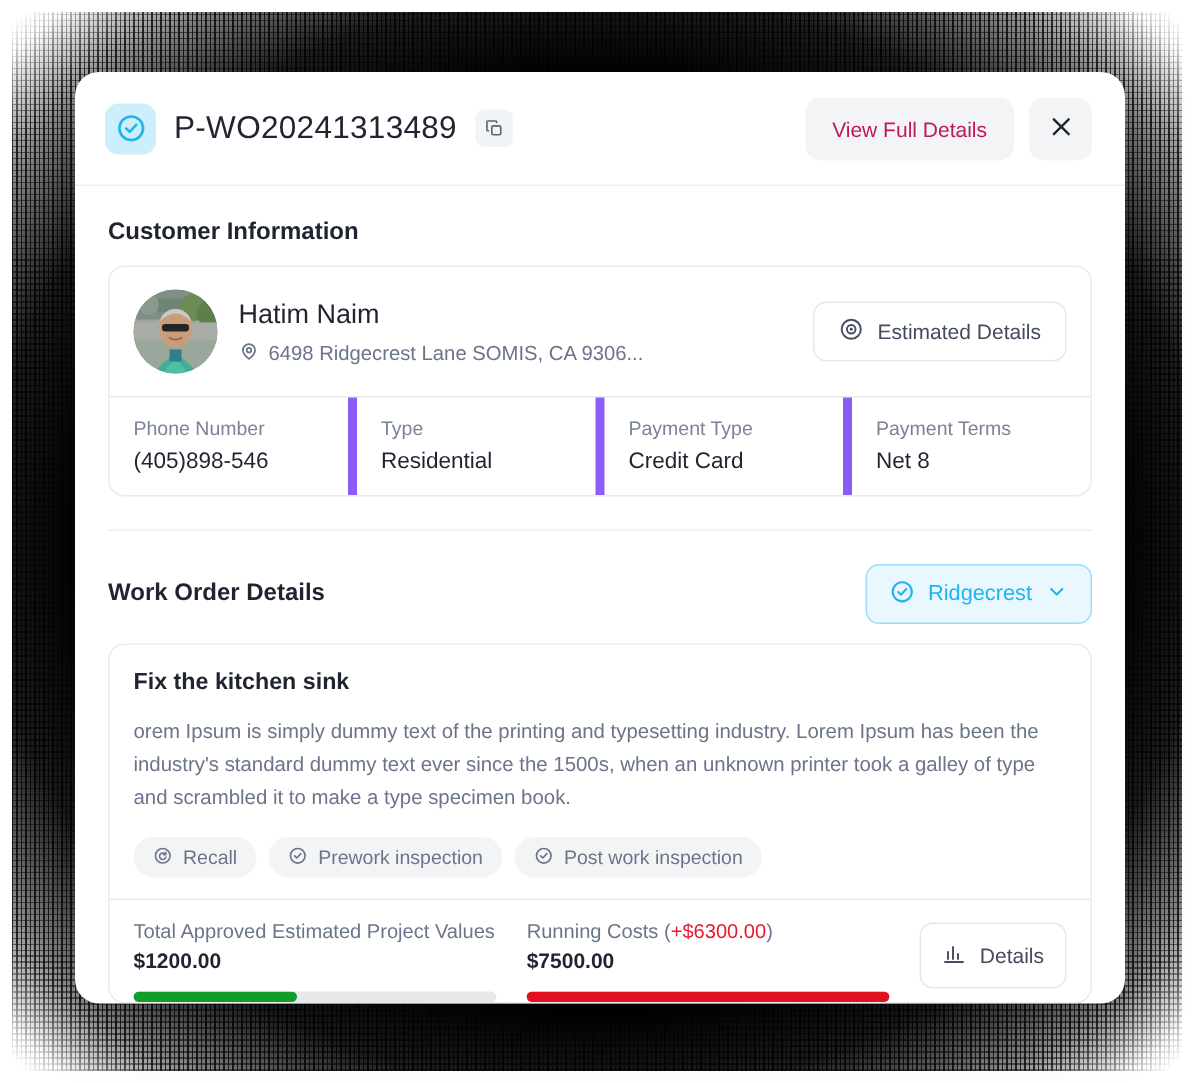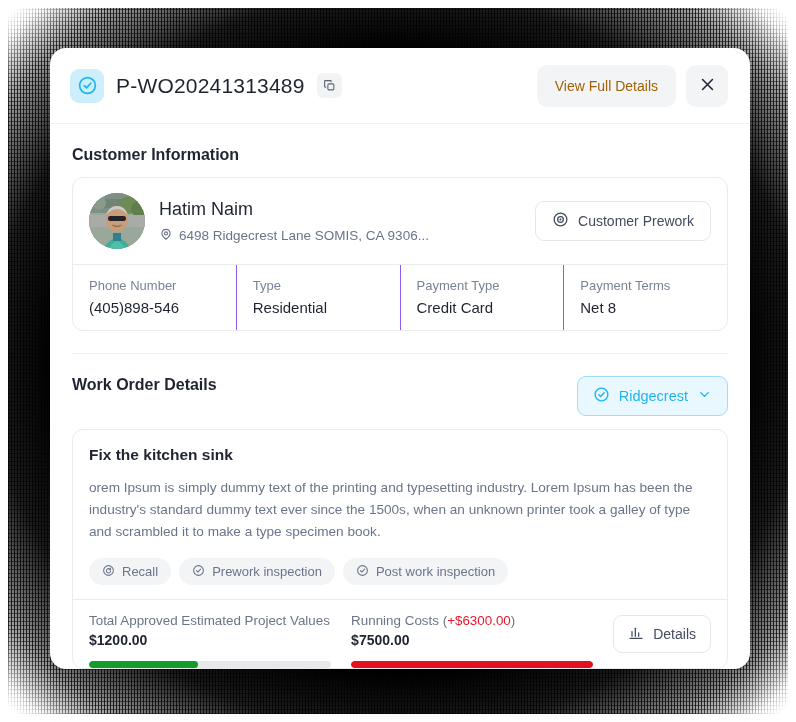--- a/index.html
+++ b/index.html
@@ -63,38 +63,38 @@
   .copy-btn {
     width: 25px; height: 25px; border-radius: 6px;
     background: #f1f3f5;
     display: flex; align-items: center; justify-content: center;
     flex: 0 0 auto; cursor: pointer;
   }
   .hdr-right { display: flex; align-items: center; gap: 10px; }
   .btn-ghost {
     background: #f3f4f6; border: none; border-radius: 10px;
     height: 42px; padding: 0 18px;
-    font-family: inherit; font-size: 14px; color: #a16207;
+    font-family: inherit; font-size: 14px; color: #be185d;
     cursor: pointer; white-space: nowrap;
   }
   .btn-icon-sq {
     background: #f3f4f6; border: none; border-radius: 10px;
     width: 42px; height: 42px;
     display: flex; align-items: center; justify-content: center;
     cursor: pointer;
   }
 
   
   .section { padding: 22px 22px 0 22px; }
   .section-title {
     font-size: 16px; font-weight: 700; color: #1f2430;
     margin-bottom: 13px;
   }
   .section-head-row {
-    display: flex; align-items: flex-start; justify-content: space-between;
+    display: flex; align-items: center; justify-content: space-between;
     margin-bottom: 13px;
   }
   .divider-full { height: 1px; background: #eef0f3; margin: 22px 0 0 0; }
 
   .card {
     border: 1px solid #e9ebef;
     border-radius: 11px;
     background: #fff;
     overflow: hidden;
   }
@@ -123,21 +123,21 @@
     height: 40px; padding: 0 16px;
     display: flex; align-items: center; gap: 9px;
     font-family: inherit; font-size: 14px; color: #434b5c;
     cursor: pointer; white-space: nowrap;
   }
 
   
   .facts { display: flex; border-top: 1px solid #e9ebef; }
   .fact {
     flex: 1; padding: 13px 0 14px 16px;
-    border-right: 1px solid #8b5cf6;
+    border-right: 6px solid #8b5cf6;
   }
   .fact:last-child { border-right: none; }
   .fact-label { font-size: 13px; color: #7a8396; margin-bottom: 6px; }
   .fact-value { font-size: 15px; color: #1f2430; font-weight: 500; }
 
   
   .status-pill {
     display: flex; align-items: center; gap: 9px;
     height: 40px; padding: 0 15px;
     border: 1px solid #9fdcf6; border-radius: 9px;
@@ -173,21 +173,21 @@
   .total-label { font-size: 13.4px; color: #6b7589; margin-bottom: 4px; white-space: nowrap; }
   .total-label .delta { color: #e8192c; }
   .total-value { font-size: 14px; font-weight: 700; color: #1f2430; margin-bottom: 13px; }
   .bar { height: 7px; border-radius: 999px; background: #e6e8ea; overflow: hidden; }
   .bar > i { display: block; height: 100%; border-radius: 999px; }
   .bar-green > i { background: #119c2b; }
   .bar-red > i { background: #e3101f; }
   .details-btn-wrap { flex: 0 0 auto; padding-top: 2px; }
   .btn-details {
     background: #fff; border: 1px solid #e4e7eb; border-radius: 9px;
-    height: 38px; padding: 0 14px;
+    height: 44px; padding: 0 14px;
     display: flex; align-items: center; gap: 9px;
     font-family: inherit; font-size: 14px; color: #434b5c;
     cursor: pointer;
   }
   svg { flex: 0 0 auto; }
 </style>
 </head>
 <body>
 
 <div class="backdrop"></div>
@@ -258,21 +258,21 @@
           </div>
         </div>
         <button class="btn-outline">
           <span>
             <svg width="17" height="17" viewBox="0 0 24 24" fill="none" stroke="#434b5c" stroke-width="1.8">
               <circle cx="12" cy="12" r="9"></circle>
               <circle cx="12" cy="12" r="4"></circle>
               <circle cx="12" cy="12" r="1.4" fill="#434b5c" stroke="none"></circle>
             </svg>
           </span>
-          <span>Customer Prework</span>
+          <span>Estimated Details</span>
         </button>
       </div>
 
       <div class="facts">
         <div class="fact">
           <div class="fact-label">Phone Number</div>
           <div class="fact-value">(405)898-546</div>
         </div>
         <div class="fact">
           <div class="fact-label">Type</div>

